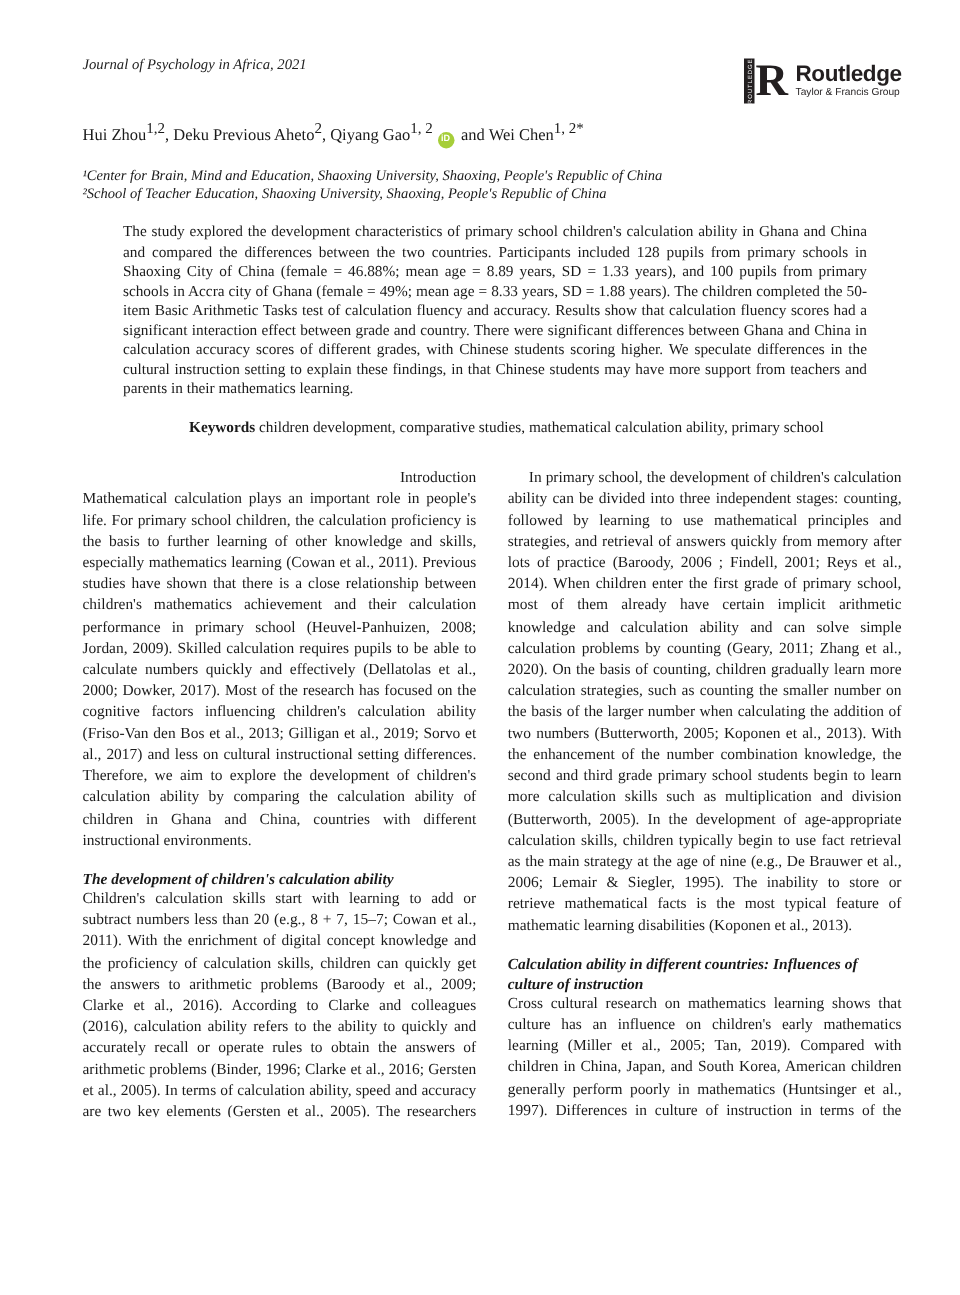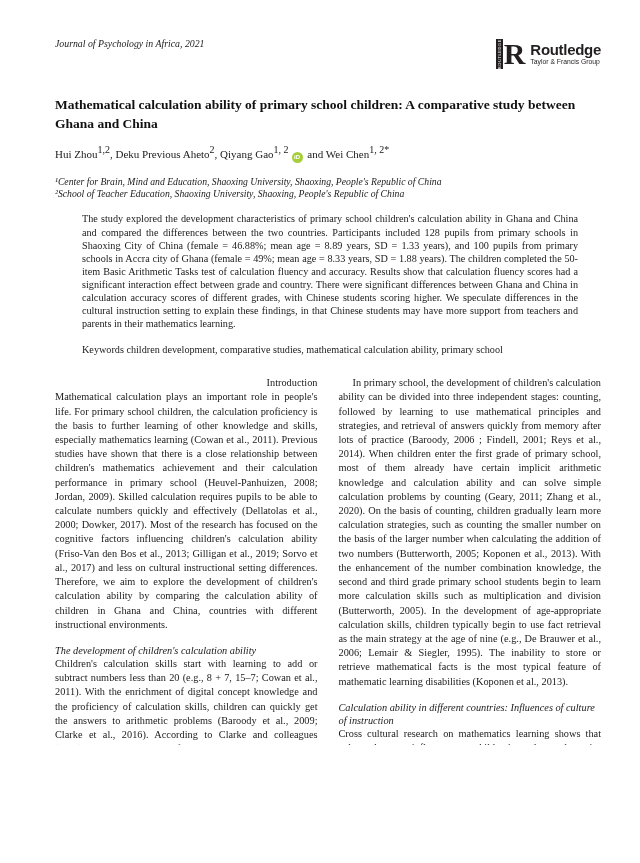--- a/index.html
+++ b/index.html
@@ -55,27 +55,27 @@
     text-align: center; line-height: 11px; vertical-align: -1px; margin: 0 2px 0 3px;
   }
   .affiliations { margin-top: 13px; font-size: 9.7px; font-style: italic; line-height: 12.2px; }
 
   
   .abstract {
     margin: 12px 23px 12px 27px;
     font-size: 10.2px; line-height: 13.1px; text-align: justify;
   }
   .keywords { margin: 13px 23px 0 27px; font-size: 10.2px; line-height: 13px; }
-  .keywords .kw-label { font-weight: normal; }
+  .keywords .kw-label { font-weight: bold; margin-left: 44px; }
 
   
   .columns { display: flex; gap: 21px; margin-top: 20px; }
   .col { flex: 1 1 0; font-size: 10.3px; line-height: 14.2px; text-align: justify; }
   .section-heading { font-weight: normal; text-align: right; }
-  .sub-heading { font-weight: normal; font-style: italic; margin-top: 12px; line-height: 13px; text-align: left; }
+  .sub-heading { font-weight: bold; font-style: italic; margin-top: 12px; line-height: 13px; text-align: left; }
   .para { margin: 0; }
   .para.indent { text-indent: 14px; }
 </style>
 </head>
 <body>
 
 <div class="page">
 
   <div class="page-header">
     <div class="header-meta">
@@ -88,21 +88,20 @@
         </div>
         <div class="logo-r">R</div>
       </div>
       <div class="logo-words">
         <div class="logo-name">Routledge</div>
         <div class="logo-group">Taylor &amp; Francis Group</div>
       </div>
     </div>
   </div>
 
-  <h1 class="article-title">Mathematical calculation ability of primary school children: A comparative study between Ghana and China</h1>
 
   <div class="authors"><span>Hui Zhou</span><sup>1,2</sup>, <span>Deku Previous Aheto</span><sup>2</sup>, <span>Qiyang Gao</span><sup>1, 2</sup><span class="orcid" style="background: rgb(166, 206, 57);">iD</span> and <span>Wei Chen</span><sup>1, 2*</sup></div>
 
   <div class="affiliations">
       <div>¹Center for Brain, Mind and Education, Shaoxing University, Shaoxing, People's Republic of China</div>
       <div>²School of Teacher Education, Shaoxing University, Shaoxing, People's Republic of China</div>
     </div>
 
   <div class="abstract">The study explored the development characteristics of primary school children's calculation ability in Ghana and China and compared the differences between the two countries. Participants included 128 pupils from primary schools in Shaoxing City of China (female = 46.88%; mean age = 8.89 years, SD = 1.33 years), and 100 pupils from primary schools in Accra city of Ghana (female = 49%; mean age = 8.33 years, SD = 1.88 years). The children completed the 50-item Basic Arithmetic Tasks test of calculation fluency and accuracy. Results show that calculation fluency scores had a significant interaction effect between grade and country. There were significant differences between Ghana and China in calculation accuracy scores of different grades, with Chinese students scoring higher. We speculate differences in the cultural instruction setting to explain these findings, in that Chinese students may have more support from teachers and parents in their mathematics learning.</div>
 

